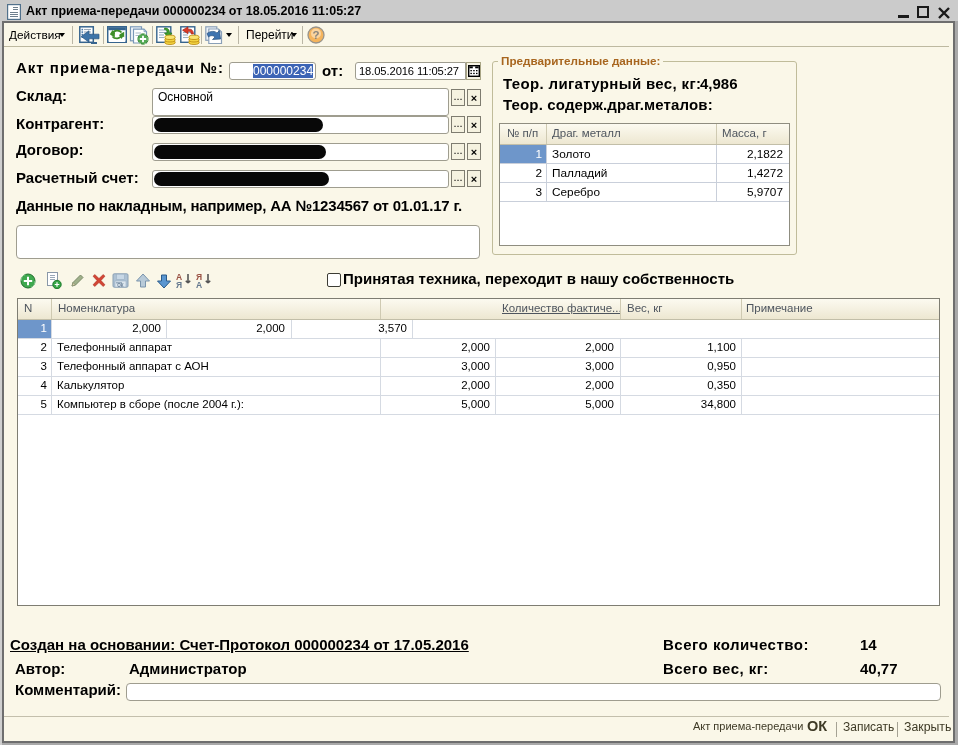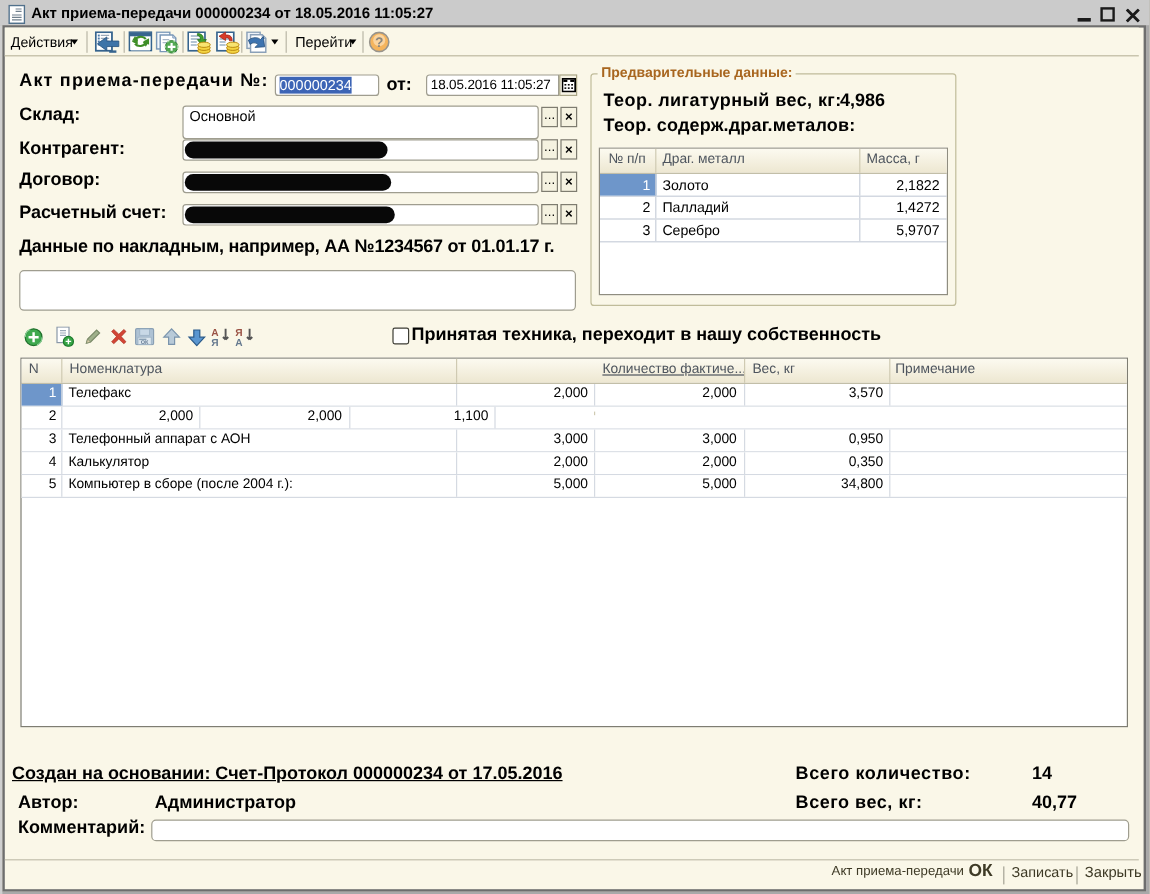--- a/index.html
+++ b/index.html
@@ -134,21 +134,21 @@
 <div class="abs" style="left:246px;top:28px;font-size:12px;color:#000;">Перейти</div>
 <div class="abs" style="left:291px;top:33px;width:0;height:0;border-left:3.5px solid transparent;border-right:3.5px solid transparent;border-top:4px solid #000;"></div>
 <div class="sep" style="left:302px;top:26px;height:18px;"></div>
 <svg class="abs" style="left:307px;top:26px;" width="18" height="18" viewBox="0 0 18 18">
   <circle cx="9" cy="9" r="8" fill="#F5B45C" stroke="#98948C" stroke-width="1.3"></circle>
   <circle cx="9" cy="7.5" r="5" fill="#FBD49E"></circle>
   <text x="9" y="13.2" font-size="11.5" font-weight="bold" fill="#8A867E" text-anchor="middle" font-family="Liberation Sans">?</text>
 </svg>
 
 <div class="lbl" style="left:16px;top:59px;letter-spacing:1px;">Акт приема-передачи №:</div>
-<div class="inp" style="left:229px;top:62px;width:87px;height:18px;line-height:16px;padding-left:3px;"><span style="background:#3C64B5;color:#fff;">000000234</span></div>
+<div class="inp" style="left:229px;top:62px;width:87px;height:18px;line-height:16px;padding-left:3px;"><span style="background:#3C64B5;color:#fff;margin-left:20px;">000000234</span></div>
 <div class="lbl" style="left:322px;top:62px;">от:</div>
 <div class="inp" style="left:355px;top:62px;width:111px;height:18px;line-height:16px;padding-left:4px;border-radius:3px 0 0 3px;font-size:11.2px;letter-spacing:-0.1px;padding-left:3px;">18.05.2016 11:05:27</div>
 <div class="abs" style="left:466px;top:62px;width:15px;height:18px;border:1px solid #A9A585;background:#F7F4E5;">
   <svg width="12" height="12" style="margin:2px 0 0 1px;" viewBox="0 0 12 12">
     <rect x="0.7" y="0.7" width="10.6" height="10.6" fill="#fff" stroke="#000" stroke-width="1.4"></rect>
     <rect x="1.4" y="1.4" width="3.4" height="1.9" fill="#000"></rect>
     <rect x="7.2" y="1.4" width="3.4" height="1.9" fill="#000"></rect>
     <g fill="#000">
       <rect x="2.4" y="5" width="1.5" height="1.3"></rect>
         <rect x="5.2" y="5" width="1.5" height="1.3"></rect>
@@ -267,28 +267,28 @@
   <div style="height:21px;background:linear-gradient(#FCFAF0,#EDE7D1);border-bottom:1px solid #C2BEA8;display:flex;font-size:11.5px;color:#4E555E;white-space:nowrap;">
     <div style="width:34px;border-right:1px solid #CFCAB2;padding:3px 0 0 6px;overflow:hidden;">N</div>
     <div style="width:329px;border-right:1px solid #CFCAB2;padding:3px 0 0 6px;overflow:hidden;">Номенклатура</div>
     <div style="width:115px;border-right:1px solid #CFCAB2;padding:3px 0 0 6px;overflow:hidden;margin-top:44px;">Количество постав...</div>
     <div style="width:125px;border-right:1px solid #CFCAB2;padding:3px 0 0 6px;overflow:hidden;text-decoration:underline;">Количество фактиче...</div>
     <div style="width:121px;border-right:1px solid #CFCAB2;padding:3px 0 0 6px;overflow:hidden;">Вес, кг</div>
     <div style="flex:1;padding:3px 0 0 4px;overflow:hidden;">Примечание</div>
   </div>
   <div class="mrow">
       <div class="c1" style="background:#6E96CA;color:#fff;">1</div>
-      <div class="c2">Телефакс</div>
       <div class="c3">2,000</div>
       <div class="c4">2,000</div>
       <div class="c5">3,570</div>
       <div class="c6"></div>
     </div>
   <div class="mrow">
       <div class="c1">2</div>
+      <div class="c2">Телефонный аппарат</div>
       <div class="c3">2,000</div>
       <div class="c4">2,000</div>
       <div class="c5">1,100</div>
       <div class="c6"></div>
     </div>
   <div class="mrow">
       <div class="c1">3</div>
       <div class="c2">Телефонный аппарат с АОН</div>
       <div class="c3">3,000</div>
       <div class="c4">3,000</div>

